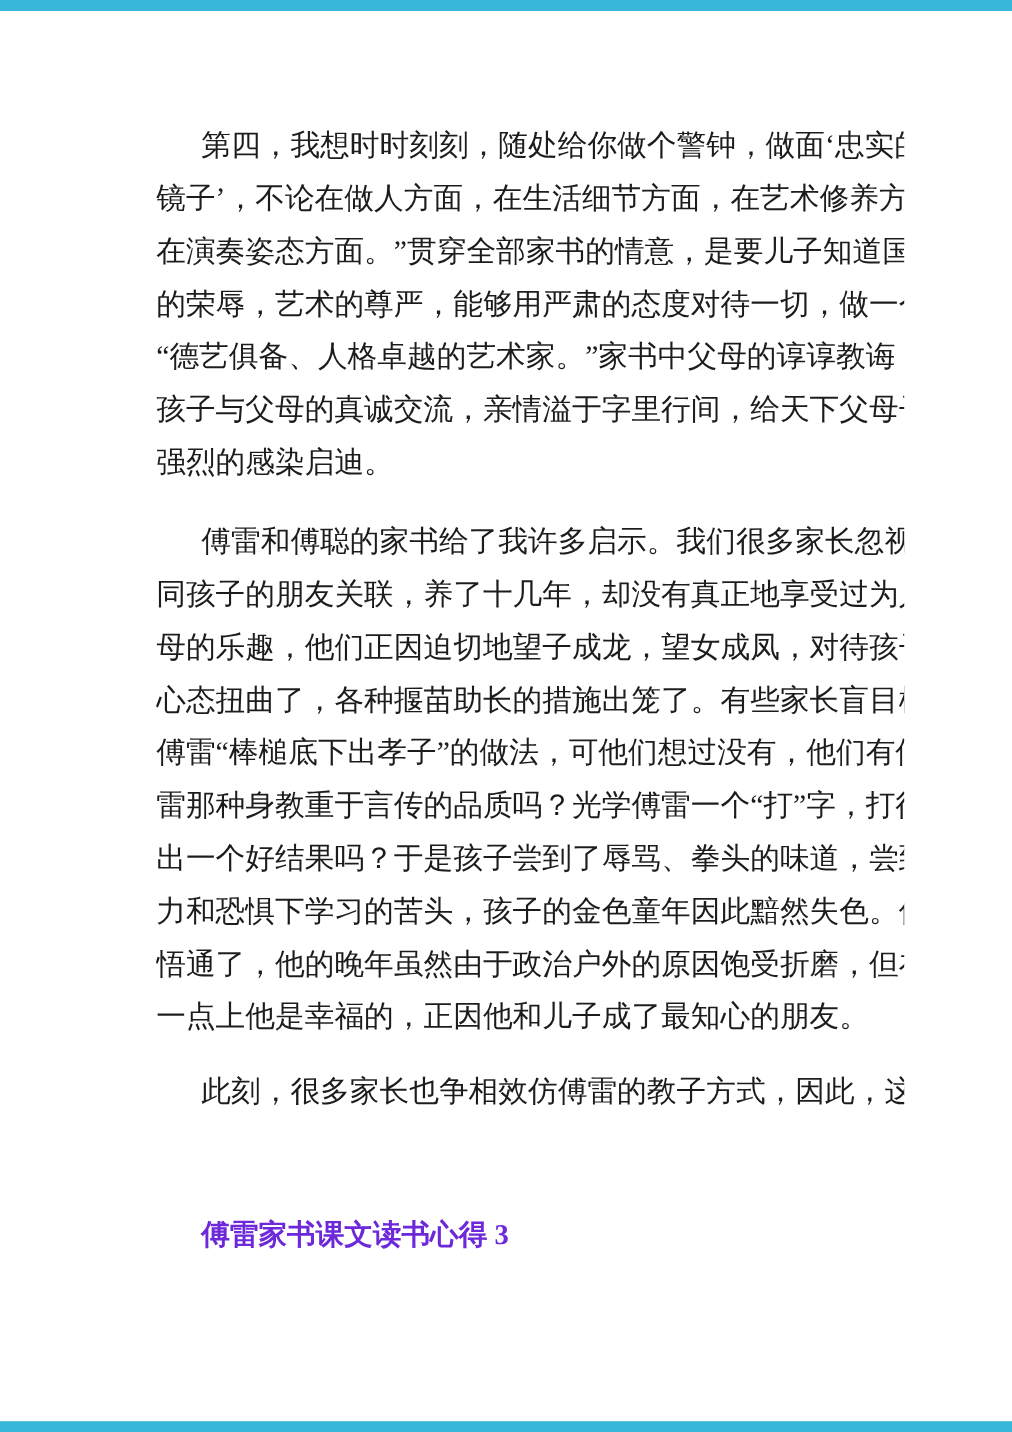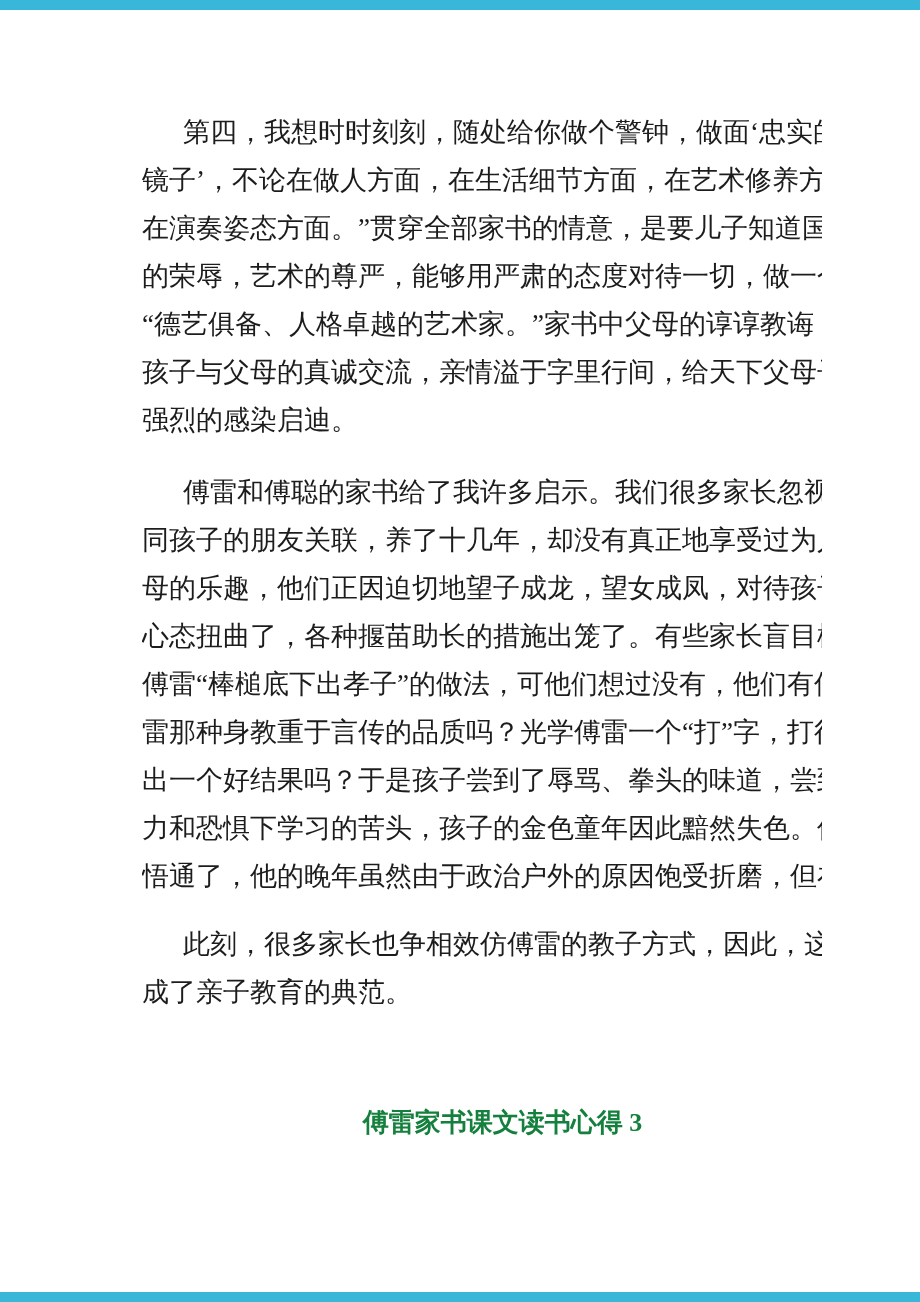--- a/index.html
+++ b/index.html
@@ -77,22 +77,22 @@
       <div class="para tight">
         <div class="line indent">傅雷和傅聪的家书给了我许多启示。我们很多家长忽视了</div>
         <div class="line">同孩子的朋友关联，养了十几年，却没有真正地享受过为人父</div>
         <div class="line">母的乐趣，他们正因迫切地望子成龙，望女成凤，对待孩子的</div>
         <div class="line">心态扭曲了，各种揠苗助长的措施出笼了。有些家长盲目模仿</div>
         <div class="line">傅雷“棒槌底下出孝子”的做法，可他们想过没有，他们有傅</div>
         <div class="line">雷那种身教重于言传的品质吗？光学傅雷一个“打”字，打得</div>
         <div class="line">出一个好结果吗？于是孩子尝到了辱骂、拳头的味道，尝到压</div>
         <div class="line">力和恐惧下学习的苦头，孩子的金色童年因此黯然失色。傅雷</div>
         <div class="line">悟通了，他的晚年虽然由于政治户外的原因饱受折磨，但在这</div>
+        <div class="line plast">一点上他是幸福的，正因他和儿子成了最知心的朋友。</div>
       </div>
       <div class="para">
         <div class="line indent">此刻，很多家长也争相效仿傅雷的教子方式，因此，这就</div>
-        <div class="line plast">成了亲子教育的典范。</div>
       </div>
     </div>
-  <div class="section-heading" style="color: #15803d; text-align: center;">傅雷家书课文读书心得 3</div>
+  <div class="section-heading" style="color: #6d28d9;">傅雷家书课文读书心得 3</div>
 </div>
 
 <div class="accent-bar bottom" style="background: rgb(56, 183, 216);"></div>
 
 </body></html>

